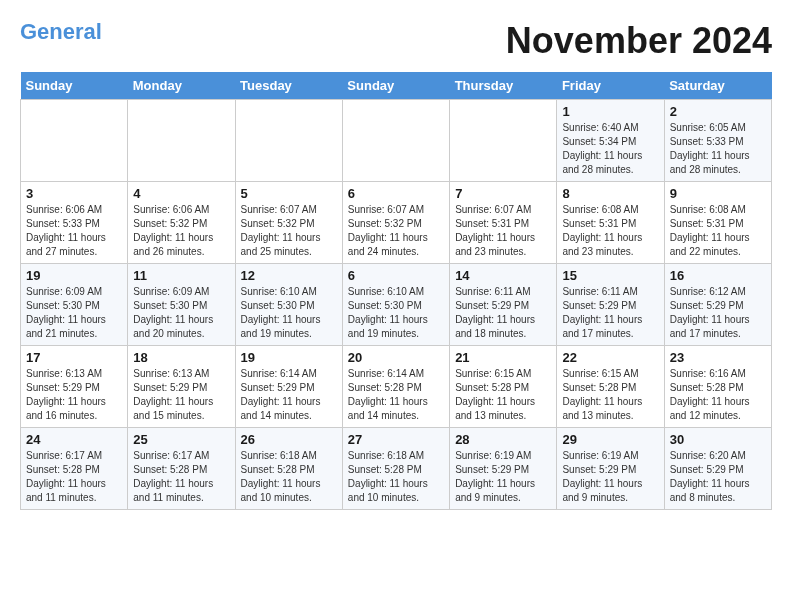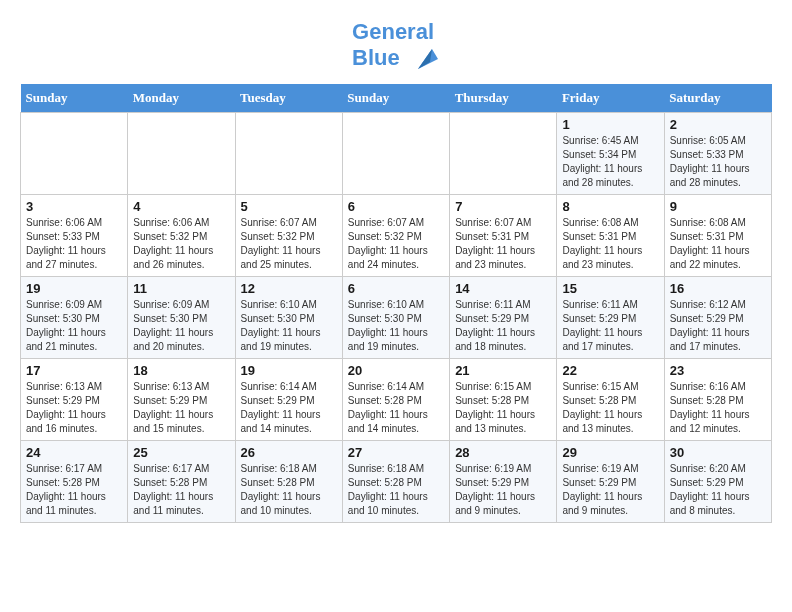--- a/index.html
+++ b/index.html
@@ -5,21 +5,21 @@
     * { box-sizing: border-box; margin: 0; padding: 0; }
     body {
       font-family: Arial, sans-serif;
       background: #fff;
       width: 792px;
       min-height: 612px;
       padding: 20px;
     }
     .header-area {
       display: flex;
-      justify-content: center;
+      justify-content: space-between;
       align-items: flex-start;
       margin-bottom: 10px;
     }
     .logo {
       display: flex;
       align-items: center;
     }
     .logo-text {
       font-size: 22px;
       font-weight: bold;
@@ -48,21 +48,20 @@
       border-collapse: collapse;
       font-size: 11px;
     }
     thead th {
       background-color: #4a90d9;
       color: #fff;
       padding: 6px 5px;
       text-align: left;
       font-size: 13px;
       font-weight: bold;
-      font-family: Liberation Serif, serif;
     }
     tbody tr td {
       border: 1px solid #ccc;
       vertical-align: top;
       padding: 4px 5px;
       width: calc(100% / 7);
       height: 80px;
     }
     tbody tr:nth-child(odd) td {
       background-color: #f5f8fc;
@@ -88,30 +87,24 @@
   </style>
 </head>
 <body>
 
 <div class="header-area">
   <div class="logo">
     <div>
       <div class="logo-text">
         <span class="blue">General</span>
       </div>
-      <div class="logo-text">
-        <span class="blue">Blue</span>
-        <svg class="logo-icon" viewBox="0 0 30 30" style="vertical-align:middle;display:inline-block;">
-          <polygon points="8,25 22,5 28,15" fill="#4a90d9"></polygon>
-          <polygon points="8,25 20,18 22,5" fill="#2c6fad"></polygon>
-        </svg>
-      </div>
     </div>
   </div>
   <div class="title-area">
+    <div class="month-title">November 2024</div>
   </div>
 </div>
 
 <table>
   <thead>
     <tr>
     <th>Sunday</th>
         <th>Monday</th>
         <th>Tuesday</th>
         <th>Sunday</th>
@@ -122,21 +115,21 @@
   </thead>
   <tbody id="calendar-body">
   <tr>
         <td class="empty-cell"></td>
         <td class="empty-cell"></td>
         <td class="empty-cell"></td>
         <td class="empty-cell"></td>
         <td class="empty-cell"></td>
         <td>
           <span class="day-num">1</span>
-          <div class="day-info">Sunrise: 6:45 AM
+          <div class="day-info">Sunrise: 6:40 AM
 Sunset: 5:34 PM
 Daylight: 11 hours and 28 minutes.</div>
         </td>
         <td>
           <span class="day-num">2</span>
           <div class="day-info">Sunrise: 6:05 AM
 Sunset: 5:33 PM
 Daylight: 11 hours and 28 minutes.</div>
         </td>
       </tr>

